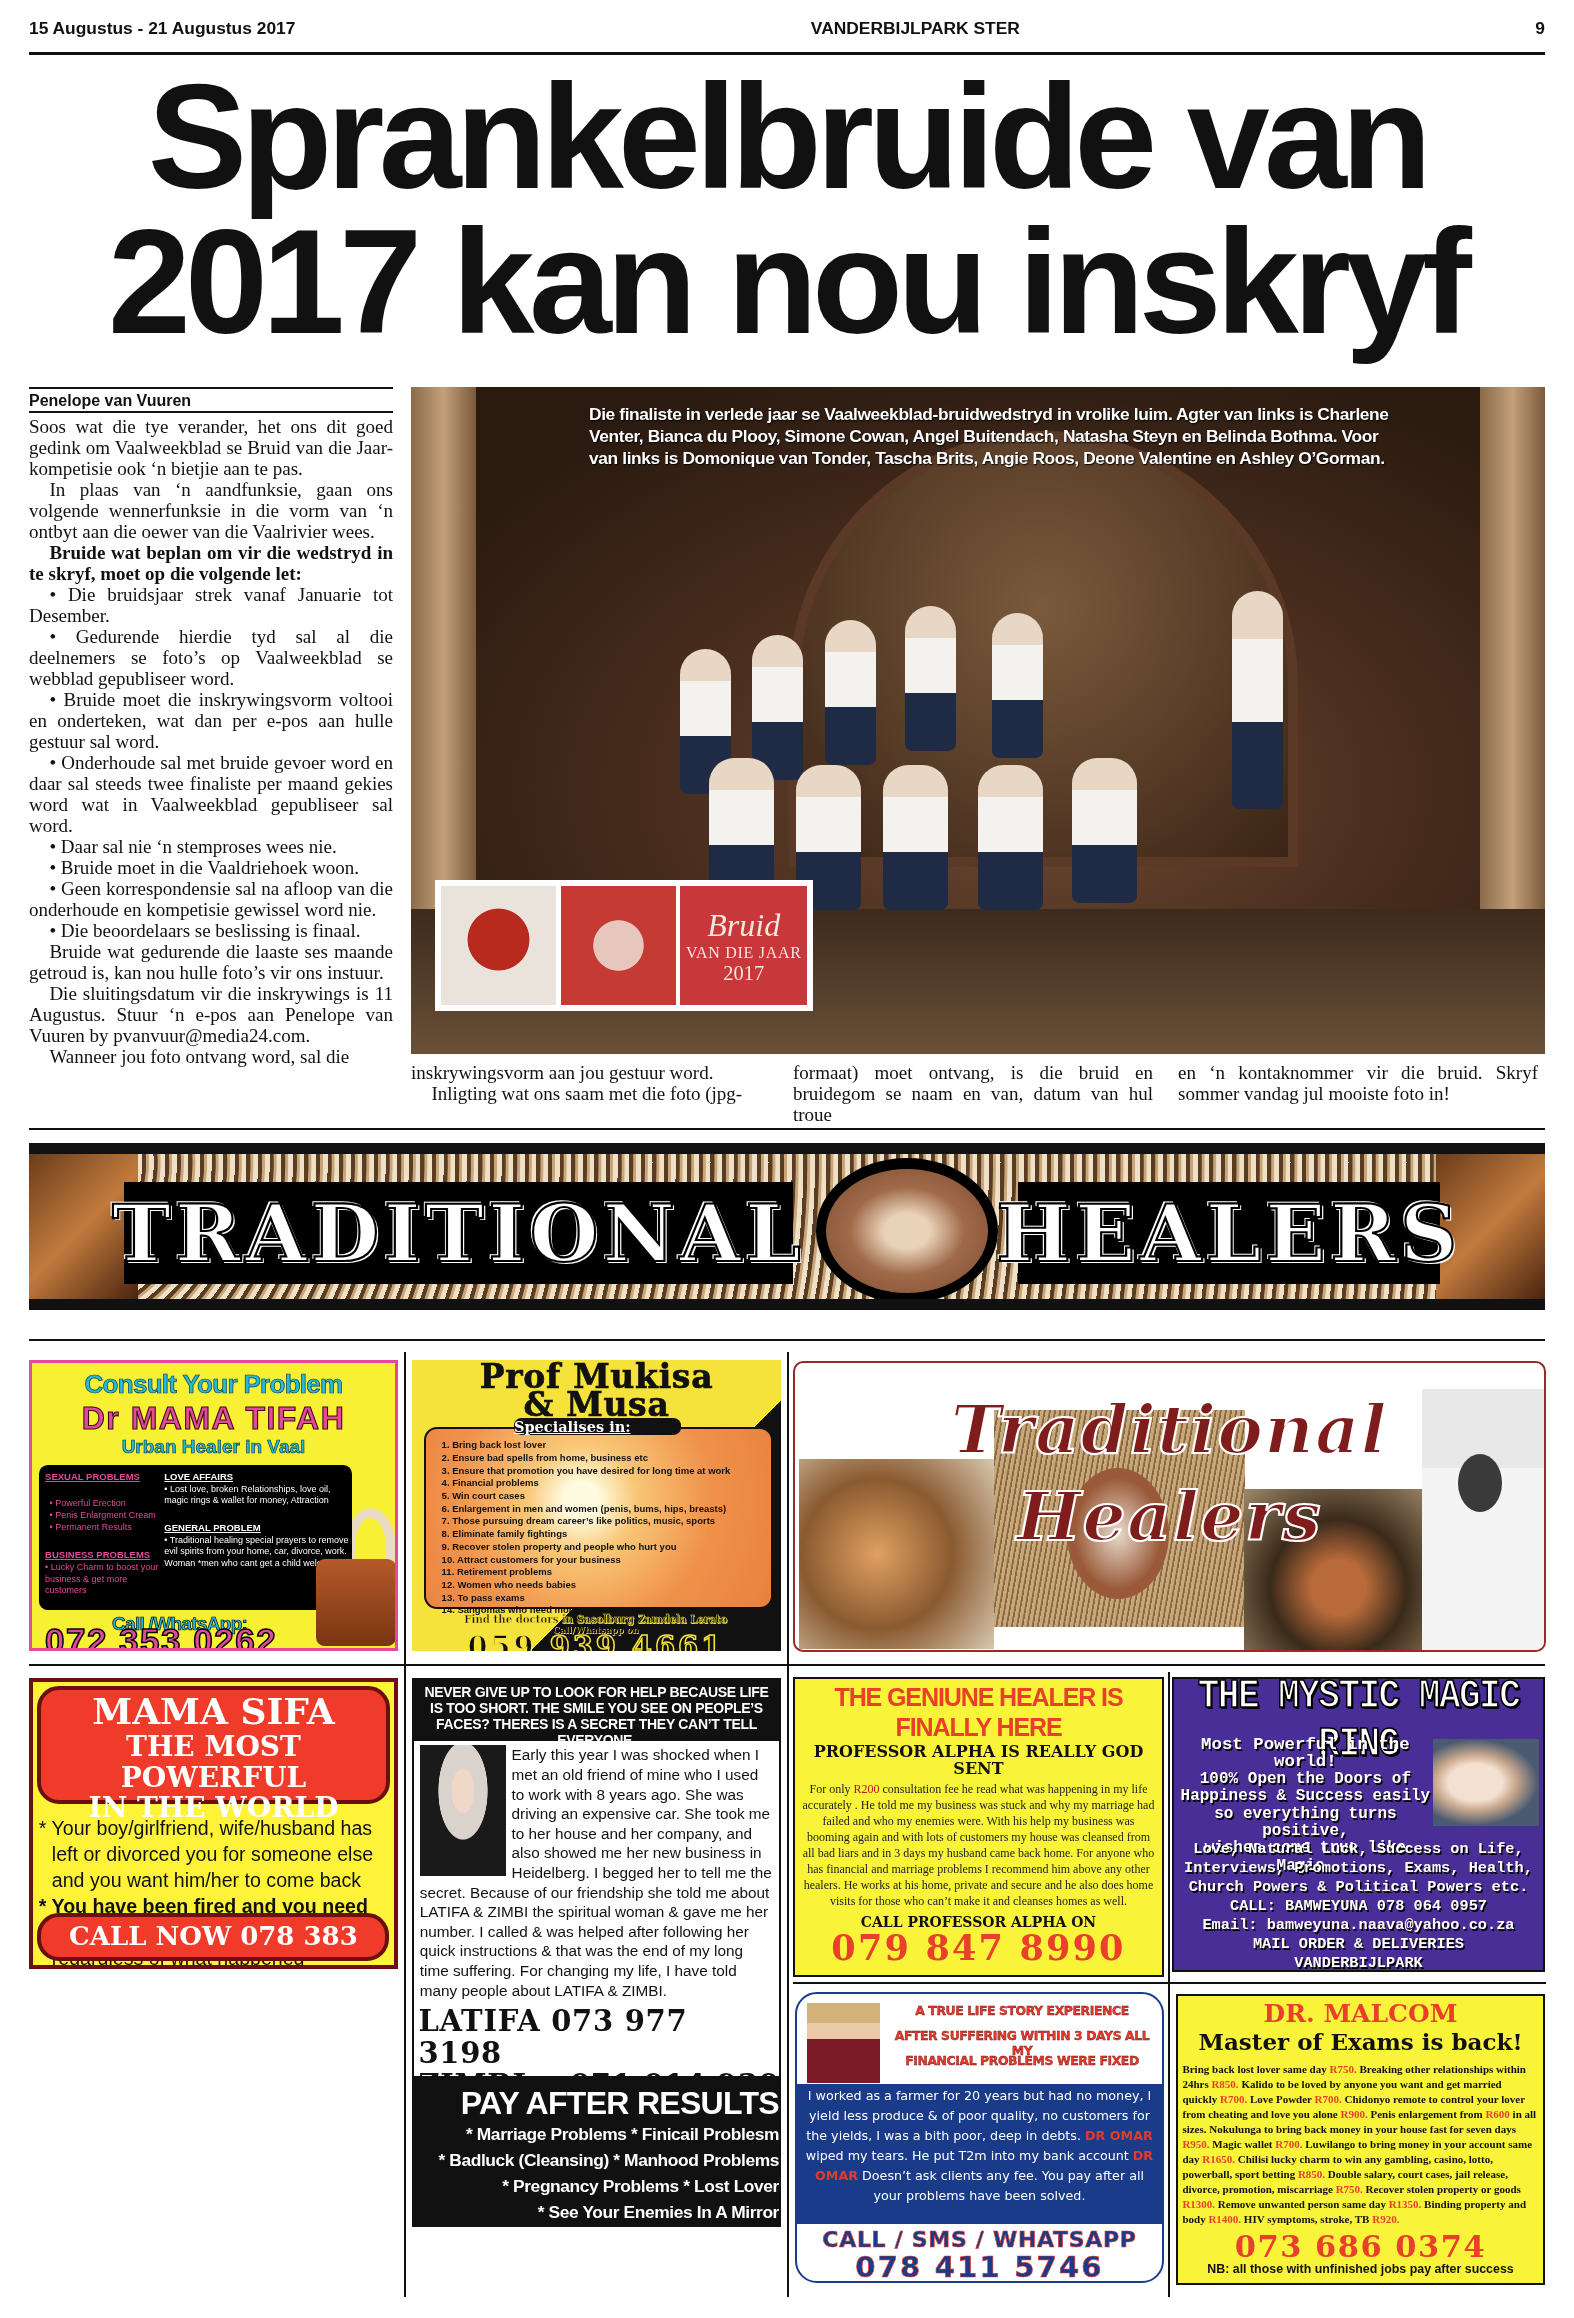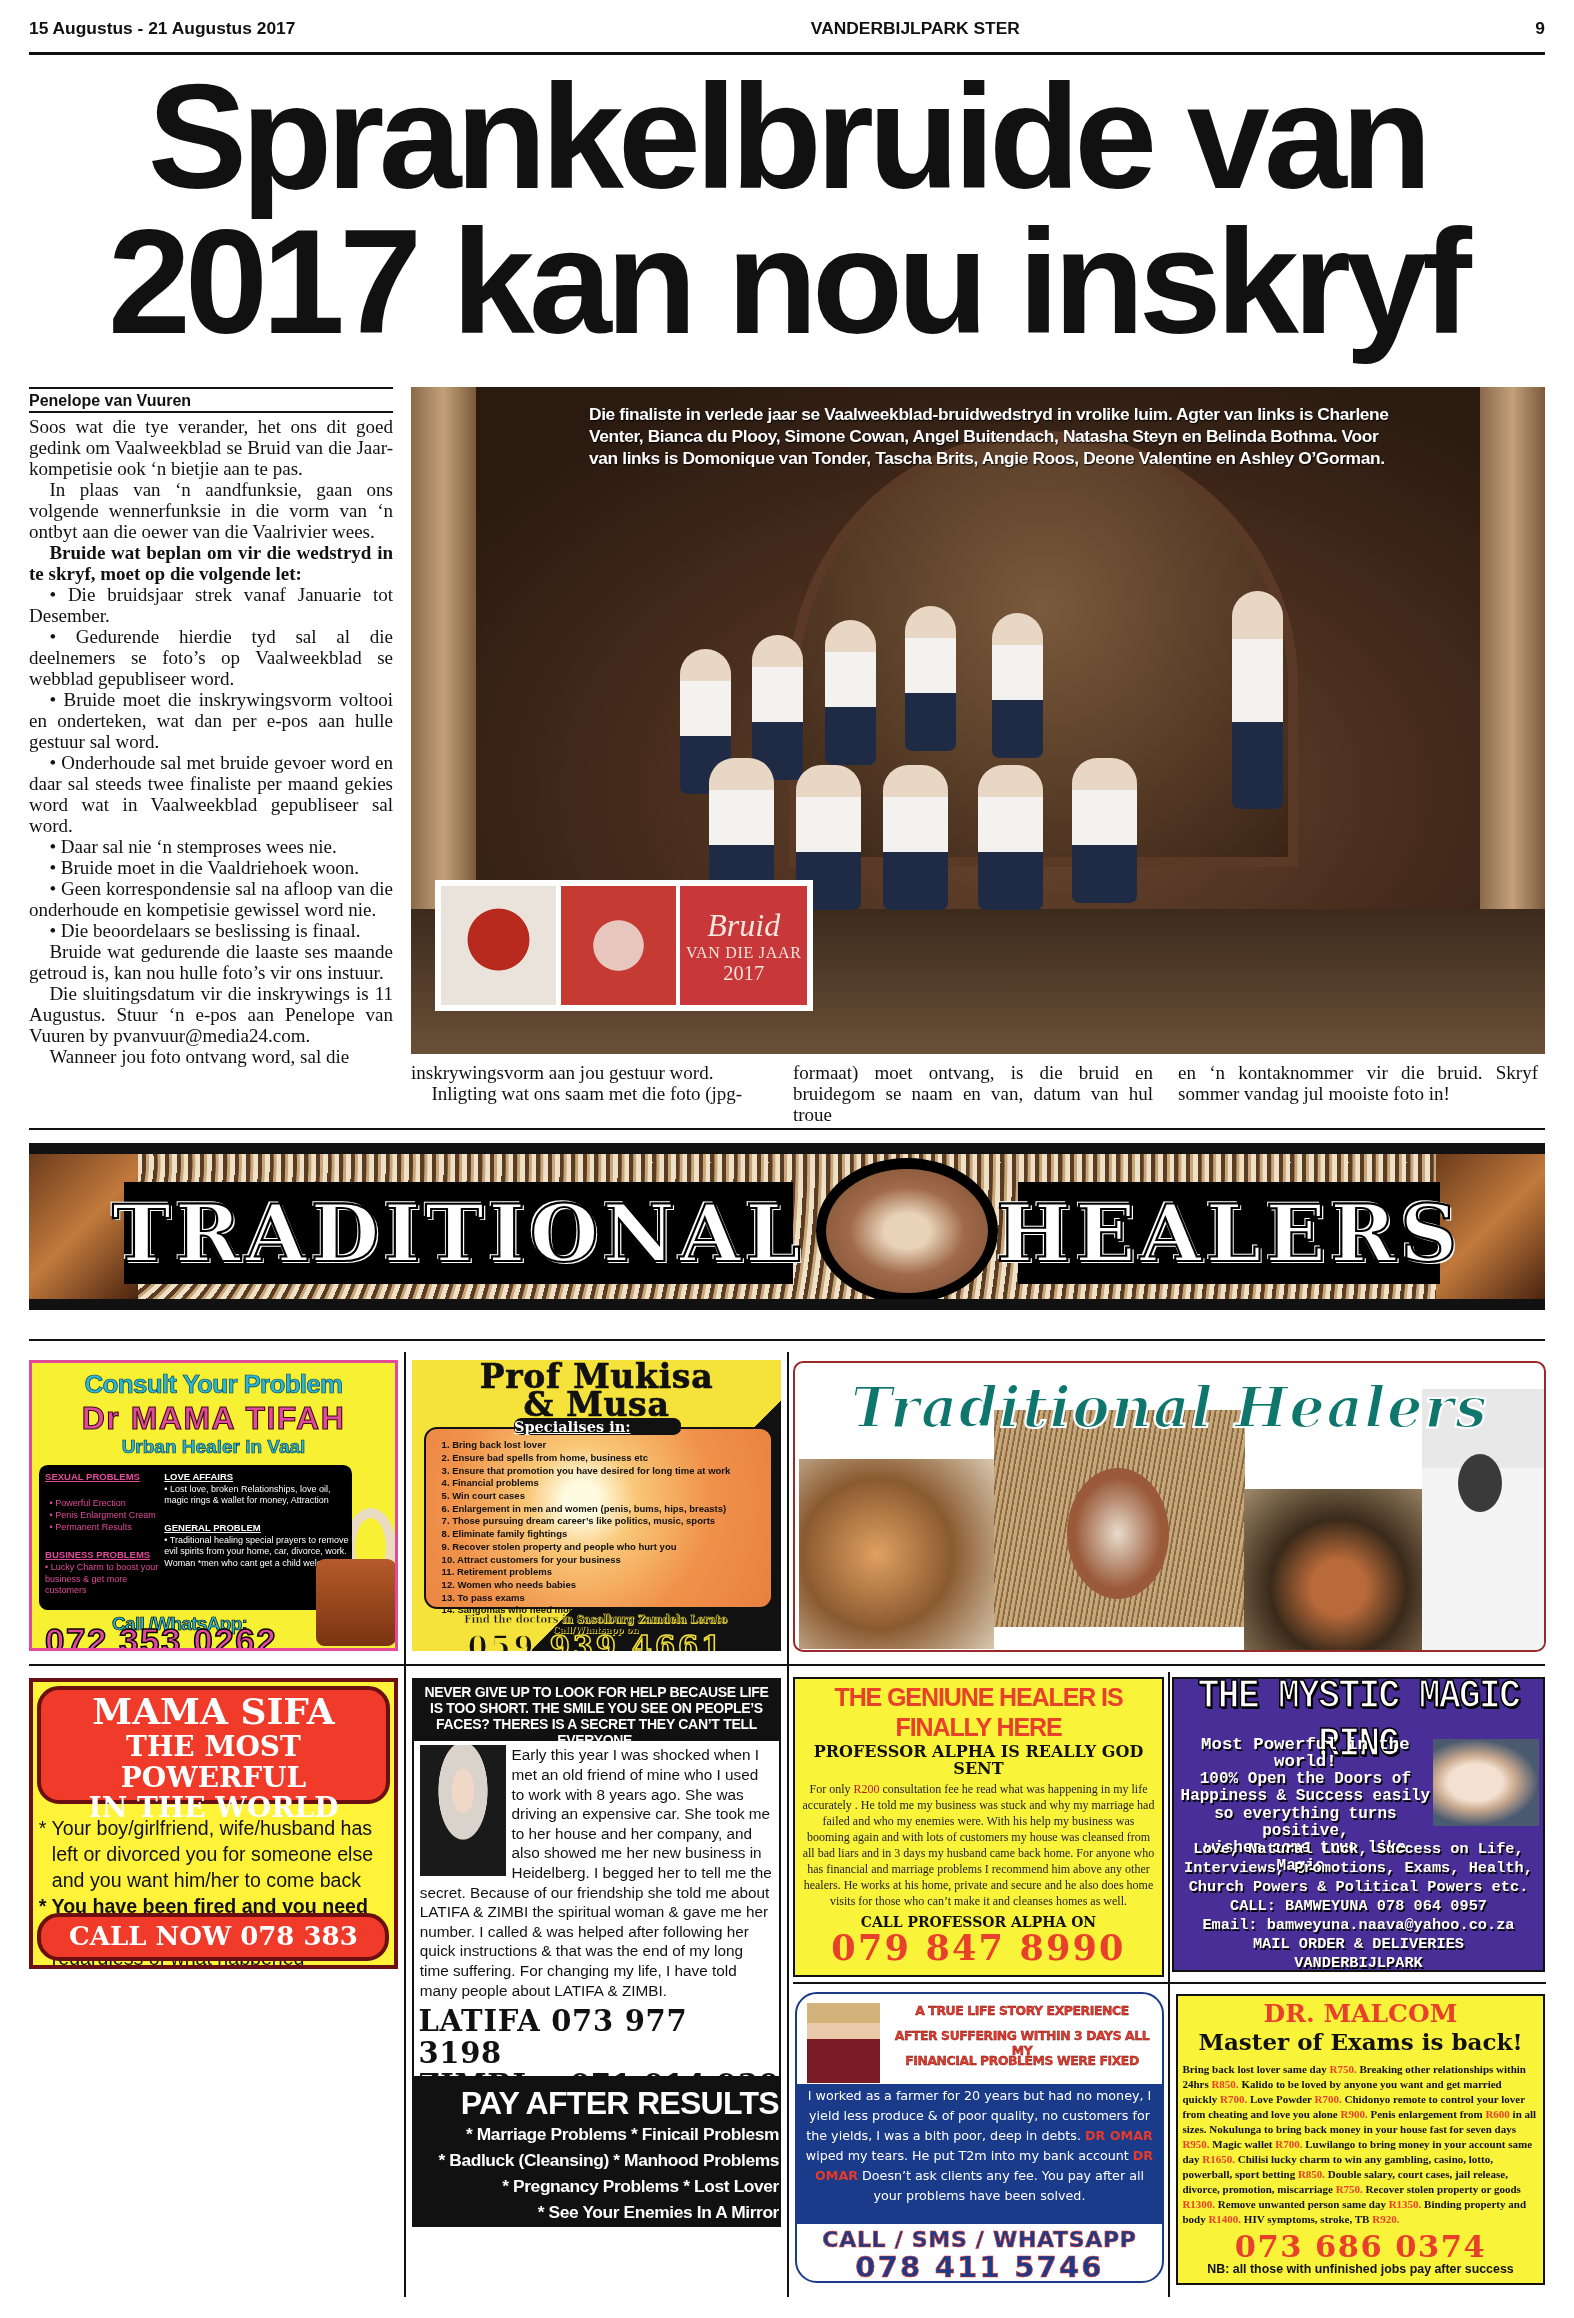--- a/index.html
+++ b/index.html
@@ -53,21 +53,21 @@
 .tifah .ring{position:absolute;left:313px;top:145px;width:51px;height:80px;border:10.2px solid #e9dcc0;border-radius:50%}
 .mukisa{left:412px;top:1360px;width:369px;height:291px;background:linear-gradient(135deg,#f5e23a 0 62%,#111 62%);font-family:"Liberation Sans",sans-serif}
 .mukisa .title{text-align:center;font-family:"DejaVu Serif",serif;font-weight:bold;font-size:33px;line-height:28px;color:#111;margin-top:2.9px;-webkit-text-stroke:0.7px #111;letter-spacing:0.7px}
 .mukisa .spec{position:absolute;left:102px;top:58px;width:167px;background:#111;color:#fff;border-radius:7.3px;font-family:"DejaVu Serif",serif;font-weight:bold;font-size:14.5px;line-height:17.4px;text-decoration:underline}
 .mukisa .box{position:absolute;left:11.6px;top:67px;width:349px;height:182px;border:2.2px solid #111;border-radius:13px;background:radial-gradient(circle at 45% 40%,#fffbe0 0 8%,#f9c777 25%,#f0914a 60%,#e8803e);padding:10.2px 0 0 16px}
 .mukisa ol{list-style:none;font-size:9.5px;font-weight:bold;line-height:12.7px;color:#111}
 .mukisa .find{position:absolute;left:5.8px;top:253px;width:356px;text-align:center;font-family:"DejaVu Serif",serif;font-weight:bold;font-size:10.2px;color:#111;-webkit-text-stroke:0.4px #f5e23a;text-shadow:0.7px 0.7px 0 #f5e23a}
 .mukisa .wa{position:absolute;left:5.8px;top:265px;width:356px;text-align:center;font-family:"DejaVu Serif",serif;font-weight:bold;font-size:8.7px;color:#111;text-shadow:0.7px 0.7px 0 #f5e23a}
 .mukisa .phone{position:absolute;left:5.8px;top:270px;width:356px;text-align:center;font-family:"DejaVu Serif",serif;font-weight:bold;font-size:29px;color:#111;-webkit-text-stroke:1.5px #f5e23a;letter-spacing:2.9px}
 .trad{left:793px;top:1361px;width:753px;height:291px;border:2.2px double #9a2a2a;border-radius:10.2px;background:#fff}
-.trad .ttl{position:absolute;left:0;top:1px;width:100%;text-align:center;font-family:"DejaVu Serif",serif;font-style:italic;font-weight:bold;font-size:56px;color:#0f766e;-webkit-text-stroke:2.2px #fff;letter-spacing:1.5px;z-index:3;line-height:87px}
+.trad .ttl{position:absolute;left:0;top:23px;width:100%;text-align:center;font-family:"DejaVu Serif",serif;font-style:italic;font-weight:bold;font-size:68px;color:#7f1d1d;-webkit-text-stroke:2.2px #fff;letter-spacing:1.5px;z-index:3;line-height:87px}
 .trad .img{position:absolute;z-index:1}
 .sifa{left:29px;top:1678px;width:369px;height:291px;background:#fff33a;border:4.4px solid #6a1010;font-family:"Liberation Sans",sans-serif}
 .sifa .hd{margin:4.4px;height:118px;background:#f03a2a;border:4.4px solid #6a1010;border-radius:22px;text-align:center;color:#fff;font-family:"DejaVu Serif",serif;font-weight:bold}
 .sifa .hd .a{font-size:36px;line-height:42px}
 .sifa .hd .b{font-size:28px;line-height:30.5px}
 .sifa ul{list-style:none;padding:5.8px 0 0 5.8px;font-size:19.6px;line-height:26px;color:#111}
 .sifa ul li .in{padding-left:13px;display:block}
 .sifa .call{position:absolute;left:4.4px;bottom:4.4px;width:352px;height:48px;background:#f03a2a;border:4.4px solid #6a1010;border-radius:22px;color:#fff;font-family:"DejaVu Serif",serif;font-weight:bold;font-size:26px;text-align:center;line-height:39px}
 .latifa{left:412px;top:1678px;width:369px;height:549px;background:#fff;border:2.2px solid #111;font-family:"Liberation Sans",sans-serif}
 .latifa .top{background:#111;color:#fff;text-align:center;font-weight:bold;font-size:14px;line-height:16px;padding:4.4px 2.9px;height:61px;letter-spacing:-0.3px}

